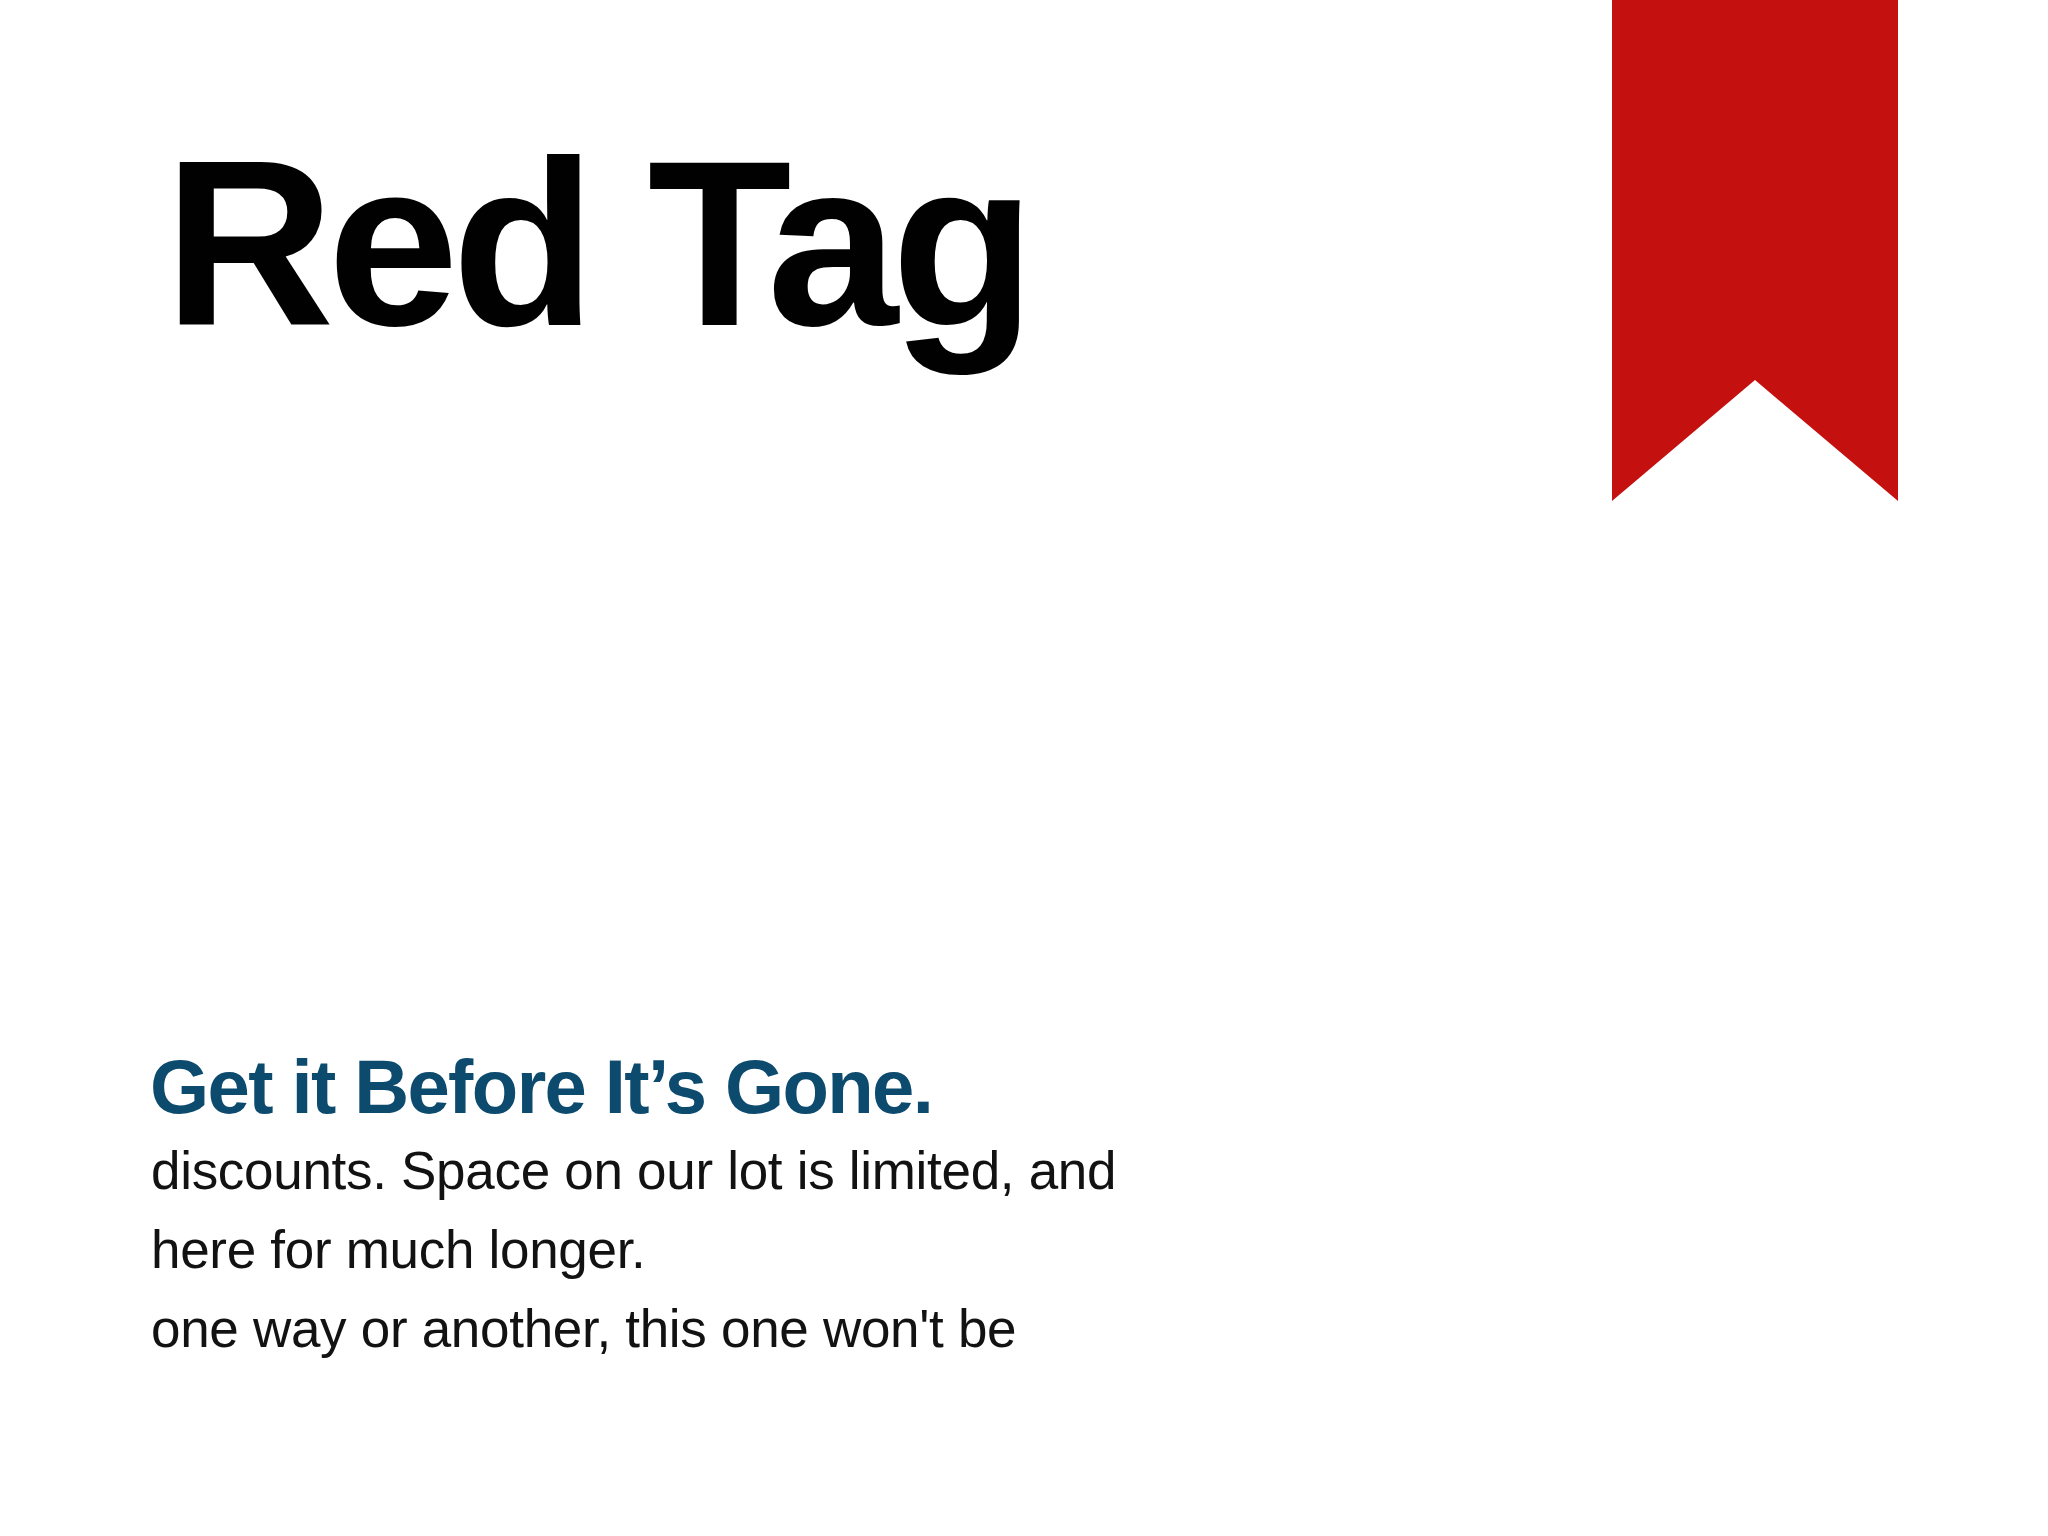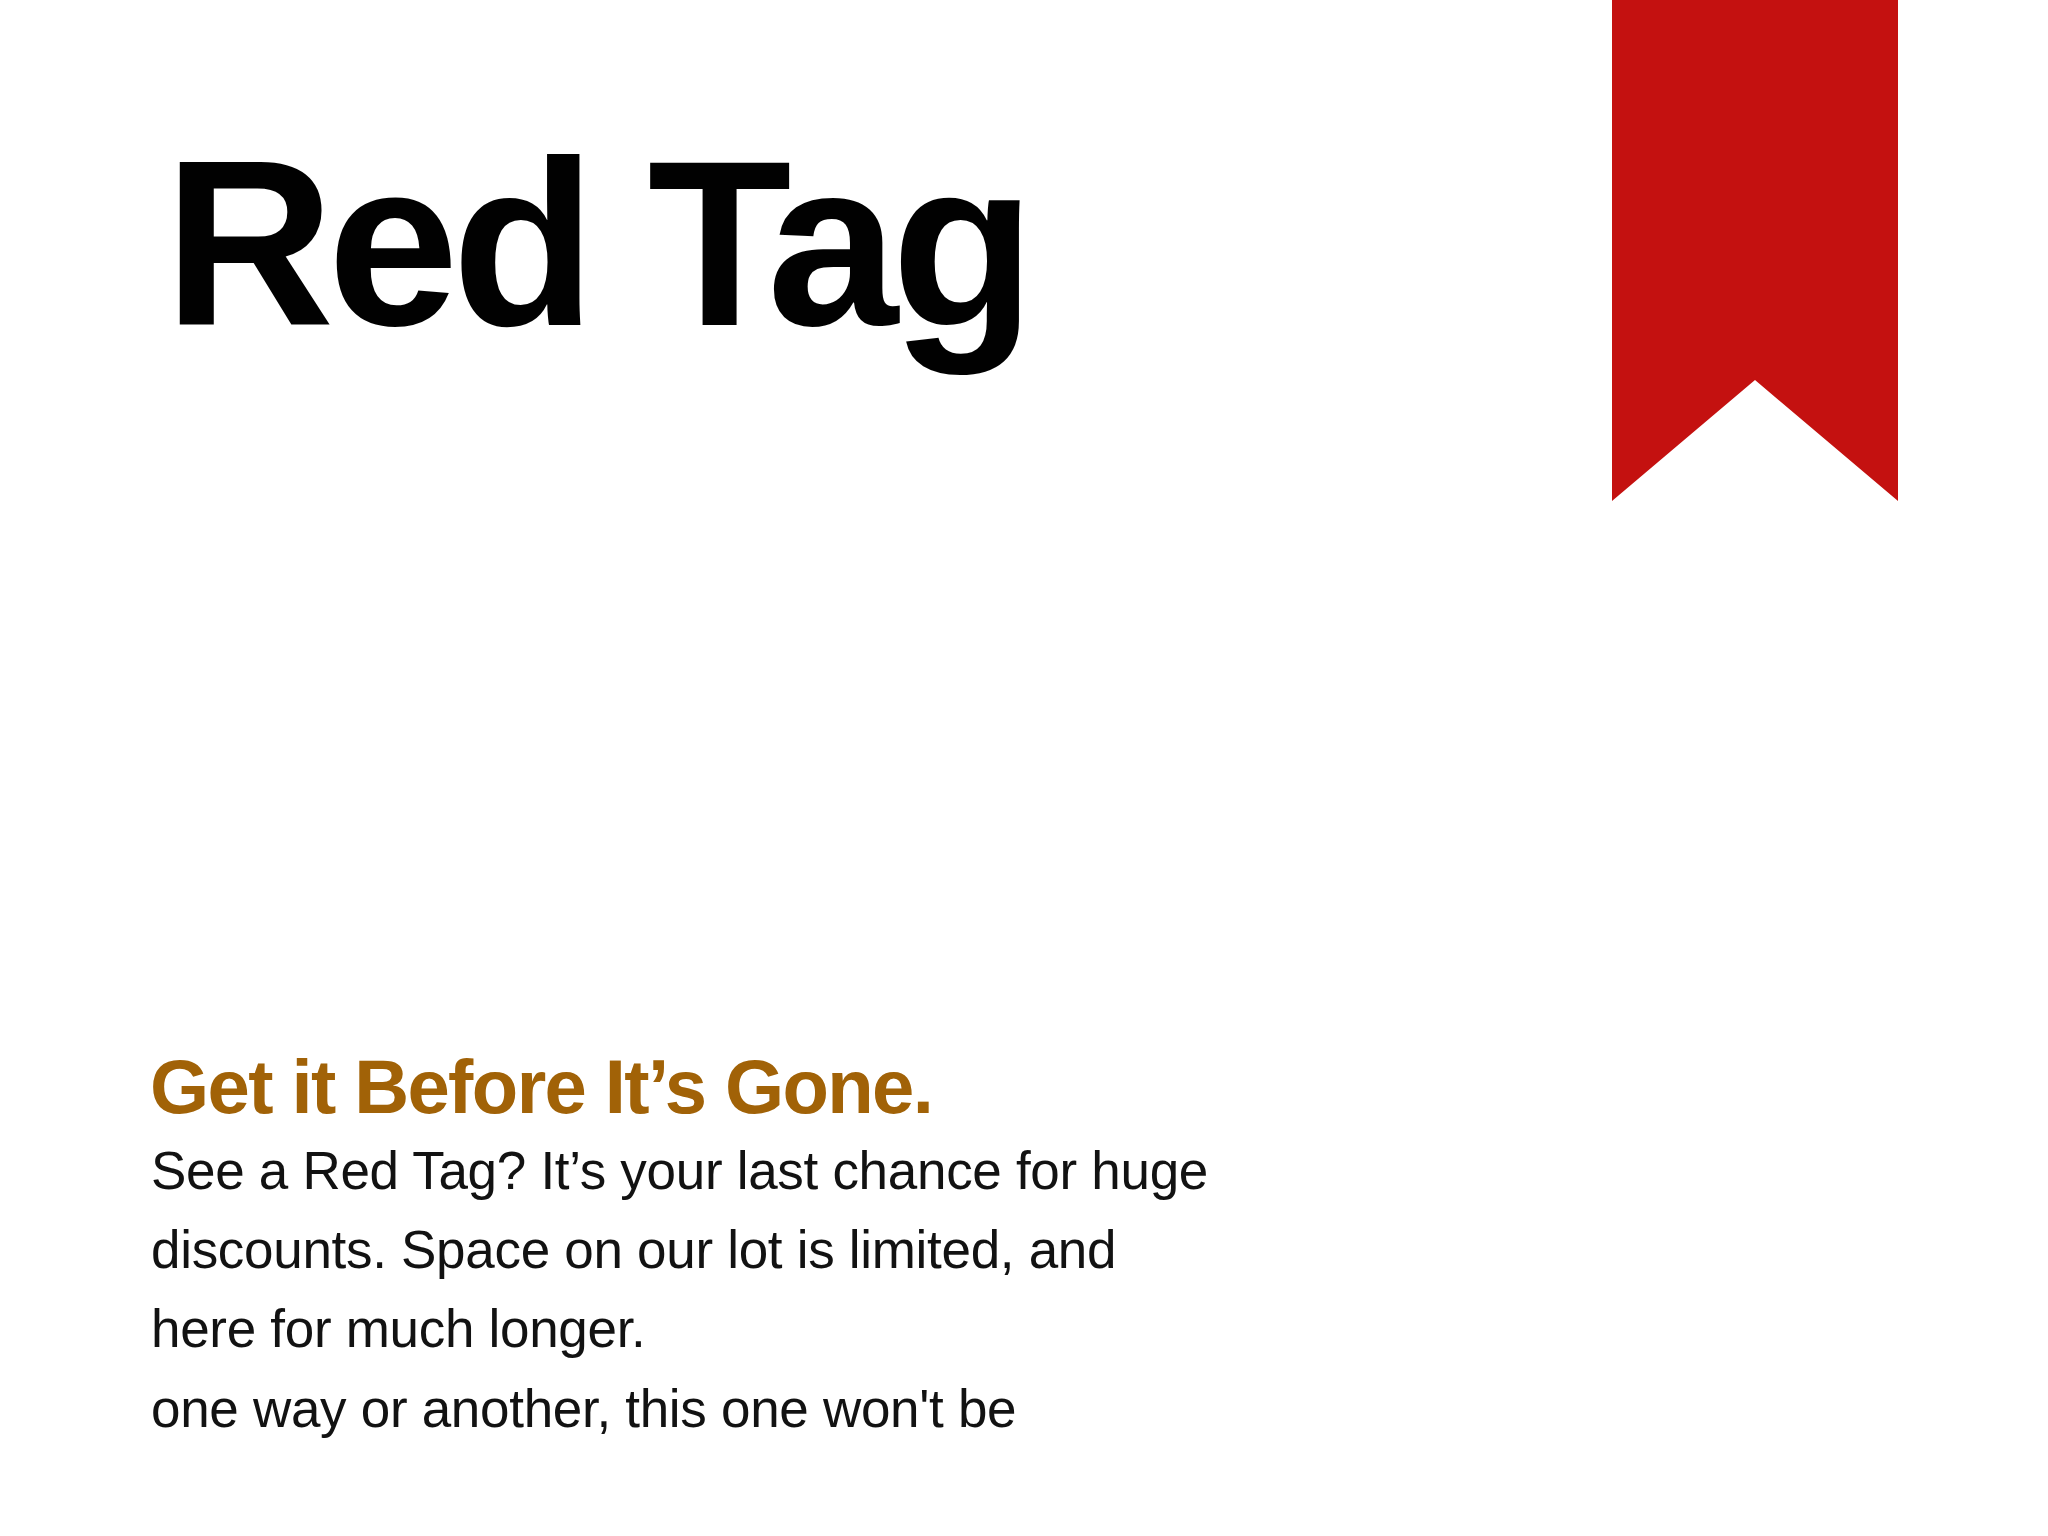--- a/index.html
+++ b/index.html
@@ -54,21 +54,21 @@
 
   
   #subheading {
     position: absolute;
     left: 150px;
     top: 984px;
     font-size: 76px;
     font-weight: 700;
     letter-spacing: -1.6px;
     line-height: 1.05;
-    color: #a16207;
+    color: #0c4a6e;
     white-space: nowrap;
   }
 
   
   #body-copy {
     position: absolute;
     left: 151px;
     top: 1115px;
     width: 1180px;
   }
@@ -93,19 +93,18 @@
     </svg>
   </div>
 
   <h1 id="headline">
     <span class="hl-line">Red Tag</span>
   </h1>
 
   <h2 id="subheading">Get it Before It’s Gone.</h2>
 
   <p id="body-copy">
-    <span class="body-line">See a Red Tag? It’s your last chance for huge</span>
     <span class="body-line">discounts. Space on our lot is limited, and</span>
     <span class="body-line">here for much longer.</span>
     <span class="body-line">one way or another, this one won't be</span>
   </p>
 
 </div>
 
 </body></html>

